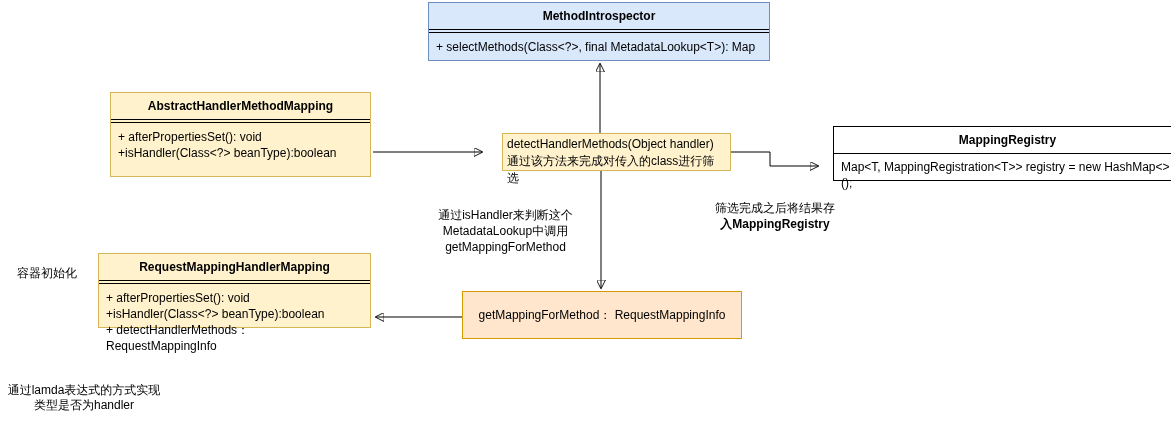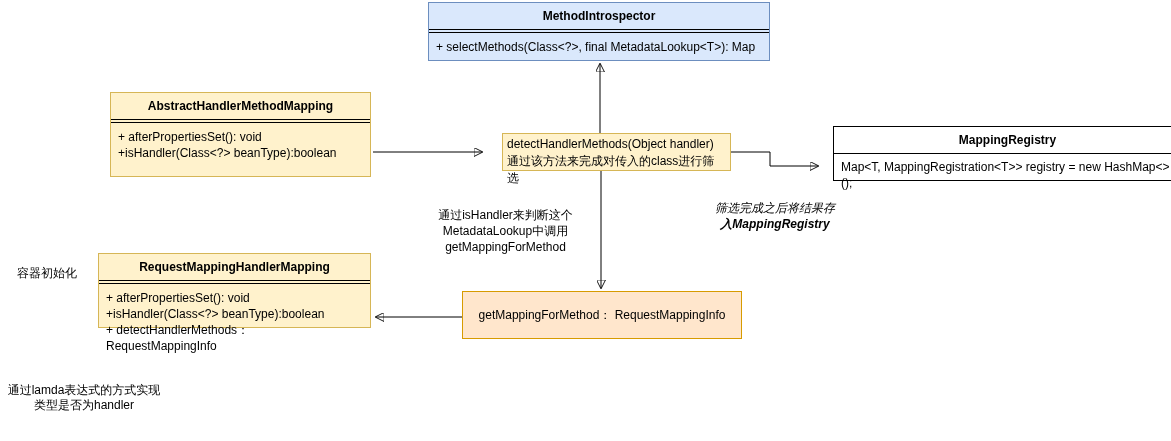--- a/index.html
+++ b/index.html
@@ -91,21 +91,21 @@
   <div class="plain-box orange-box" style="left:462px;top:291px;width:280px;height:48px;">
     <div>getMappingForMethod： RequestMappingInfo</div>
   </div>
 
   <div class="note center" style="left:423px;top:207px;width:165px;">
     <div>通过isHandler来判断这个</div>
     <div>MetadataLookup中调用</div>
     <div>getMappingForMethod</div>
   </div>
 
-  <div class="note center" style="left:695px;top:200px;width:160px;font-style:italic;">
+  <div class="note center" style="left:695px;top:200px;width:160px;">
     <div>筛选完成之后将结果存</div>
     <div class="bold">入MappingRegistry</div>
   </div>
 
   <div class="note" style="left:17px;top:265px;width:70px;">容器初始化</div>
 
   <div class="note center" style="left:4px;top:383px;width:160px;line-height:15px;">
     <div>通过lamda表达式的方式实现</div>
     <div>类型是否为handler</div>
   </div>

